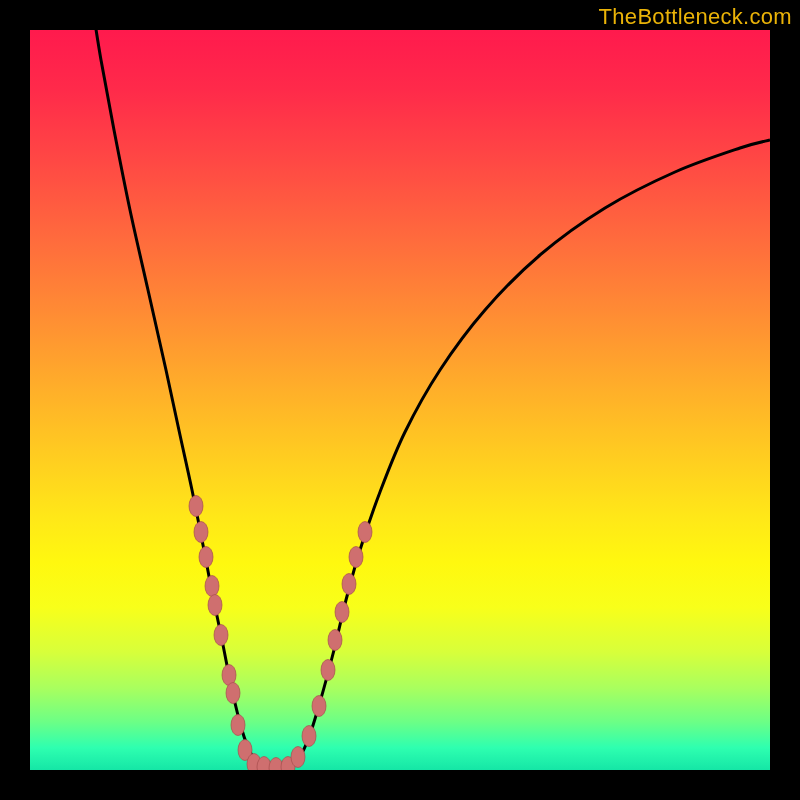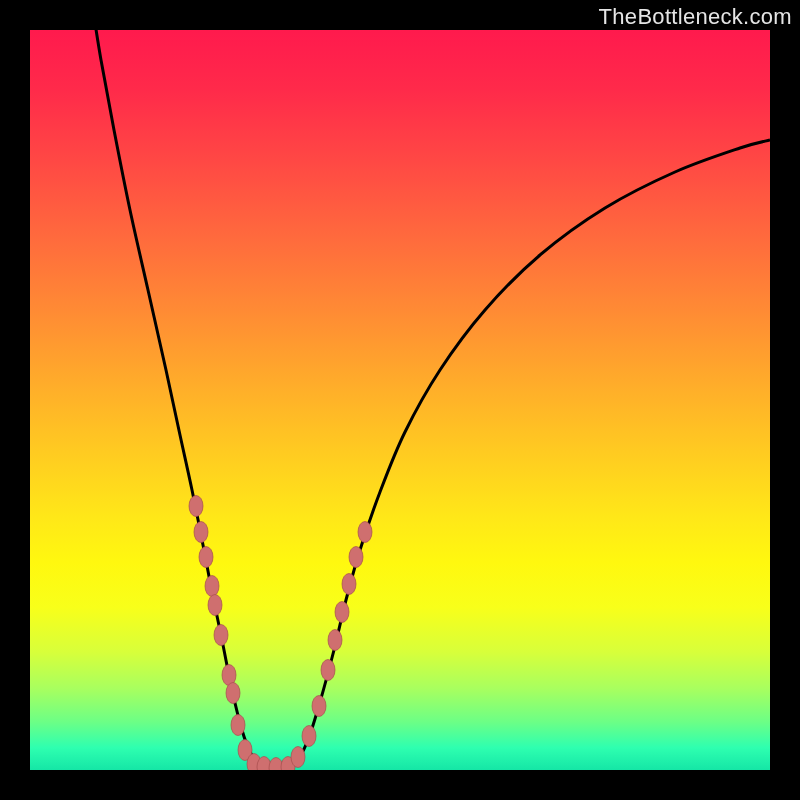--- a/index.html
+++ b/index.html
@@ -41,21 +41,21 @@
     );
   }
   .svg-layer {
     position: absolute;
     inset: 0;
   }
   .watermark {
     position: absolute;
     top: 4px;
     right: 8px;
-    color: #e5e5e5;
+    color: #eab308;
     font-size: 22px;
     letter-spacing: 0.3px;
   }
 </style>
 </head>
 <body>
 
 <div class="frame">
   <div class="gradient"></div>
 

